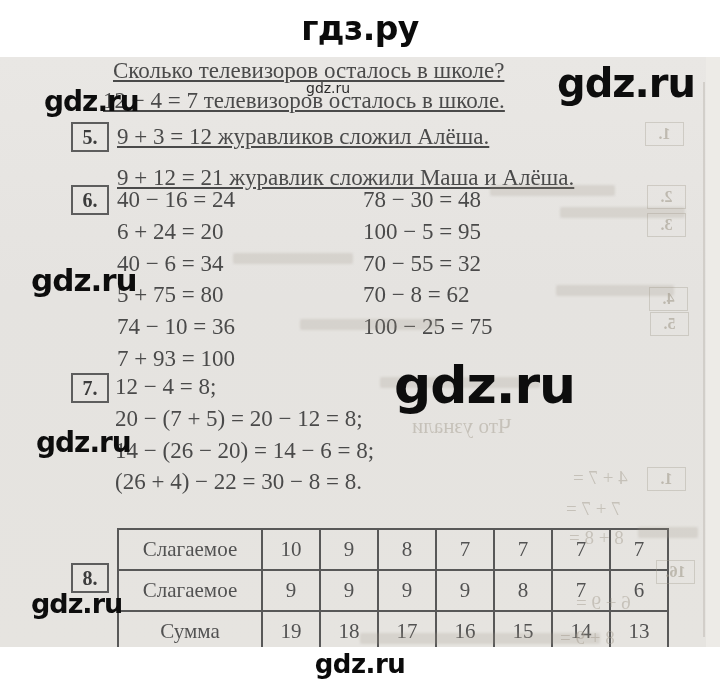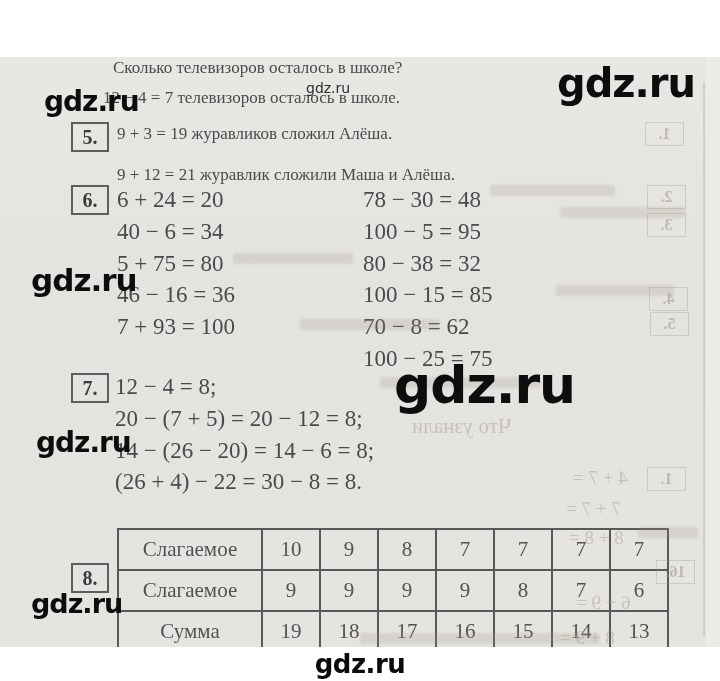--- a/index.html
+++ b/index.html
@@ -11,21 +11,21 @@
   .band-bottom{top:647px;height:34px;}
   .logo{font-family:"DejaVu Sans","Liberation Sans",sans-serif;font-weight:700;
         color:#0b0b0b;letter-spacing:-0.5px;}
   .logo-top{font-size:33px;}
   .logo-bottom{font-size:26px;}
   .scan{position:absolute;top:57px;left:0;width:720px;height:590px;overflow:hidden;
         background:linear-gradient(180deg,#e9e7e4 0%,#e5e3e0 40%,#e6e4e0 100%);
         color:#4a4a4a;}
   .edge-light{position:absolute;top:0;bottom:0;left:706px;right:0;background:#edebe7;}
   .edge-line{position:absolute;left:703px;top:25px;width:2px;height:555px;background:#c9c5bf;opacity:.7;}
-  .line{position:absolute;font-size:17px;white-space:nowrap;color:#4a4a4a;}
+  .line{position:absolute;font-size:23px;white-space:nowrap;color:#4a4a4a;text-decoration:underline;}
   .numbox{position:absolute;width:34px;height:26px;border:2px solid #5d5d5d;
           text-align:center;font-weight:700;font-size:20px;line-height:26px;color:#3c3c3c;}
   .col{position:absolute;font-size:23px;line-height:31.8px;white-space:nowrap;color:#4a4a4a;}
   table.t8{position:absolute;left:117px;top:471px;border-collapse:collapse;
            color:#525252;}
   table.t8 td{border:2px solid #585858;height:31px;text-align:center;
               font-size:21px;padding:4px;}
   td.lbl{width:134px;}
   td.num{width:48px;}
   .wm{position:absolute;font-family:"DejaVu Sans","Liberation Sans",sans-serif;
@@ -37,45 +37,48 @@
         transform:scaleX(-1);text-align:center;font-size:16px;line-height:22px;
         color:#9d9687;opacity:.55;font-weight:700;}
   .bar{position:absolute;height:11px;background:rgba(160,152,138,.22);
        border-radius:2px;filter:blur(1px);}
 </style>
 </head>
 <body>
 
 <div class="page">
 
+  <div class="site-band band-top">
+    <span class="logo logo-top">гдз.ру</span>
+  </div>
 
   <div class="scan">
     <div class="edge-light"></div>
     <div class="edge-line"></div>
 
     <div class="line" style="left:113px;top:1px;">Сколько телевизоров осталось в школе?</div>
     <div class="line" style="left:103px;top:31px;">12 − 4 = 7 телевизоров осталось в школе.</div>
 
     <div class="numbox" style="left:71px;top:65px;">5.</div>
-    <div class="line" style="left:117px;top:67px;">9 + 3 = 19 журавликов сложил Алёша.</div>
+    <div class="line" style="left:117px;top:67px;">9 + 3 = 12 журавликов сложил Алёша.</div>
     <div class="line" style="left:117px;top:108px;">9 + 12 = 21 журавлик сложили Маша и Алёша.</div>
 
     <div class="numbox" style="left:71px;top:128px;">6.</div>
     <div class="col" style="left:117px;top:127px;">
+      <div>40 − 16 = 24</div>
       <div>6 + 24 = 20</div>
       <div>40 − 6 = 34</div>
       <div>5 + 75 = 80</div>
-      <div>46 − 16 = 36</div>
+      <div>74 − 10 = 36</div>
       <div>7 + 93 = 100</div>
     </div>
     <div class="col" style="left:363px;top:127px;font-family:Liberation Serif, serif;">
       <div>78 − 30 = 48</div>
       <div>100 − 5 = 95</div>
-      <div>80 − 38 = 32</div>
-      <div>100 − 15 = 85</div>
+      <div>70 − 55 = 32</div>
       <div>70 − 8 = 62</div>
       <div>100 − 25 = 75</div>
     </div>
 
     <div class="numbox" style="left:71px;top:316px;">7.</div>
     <div class="col" style="left:115px;top:314px;">
       <div>12 − 4 = 8;</div>
       <div>20 − (7 + 5) = 20 − 12 = 8;</div>
       <div>14 − (26 − 20) = 14 − 6 = 8;</div>
       <div>(26 + 4) − 22 = 30 − 8 = 8.</div>

